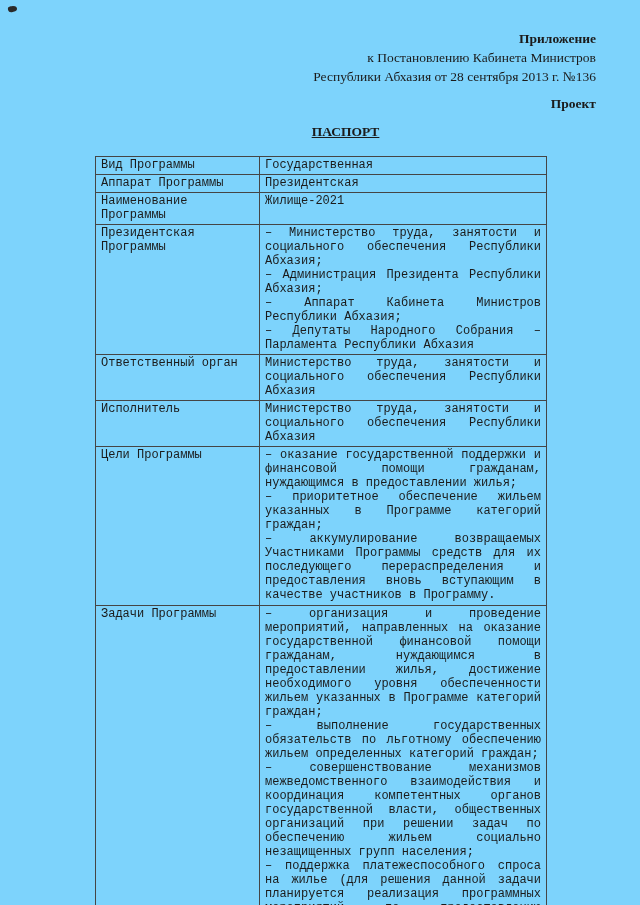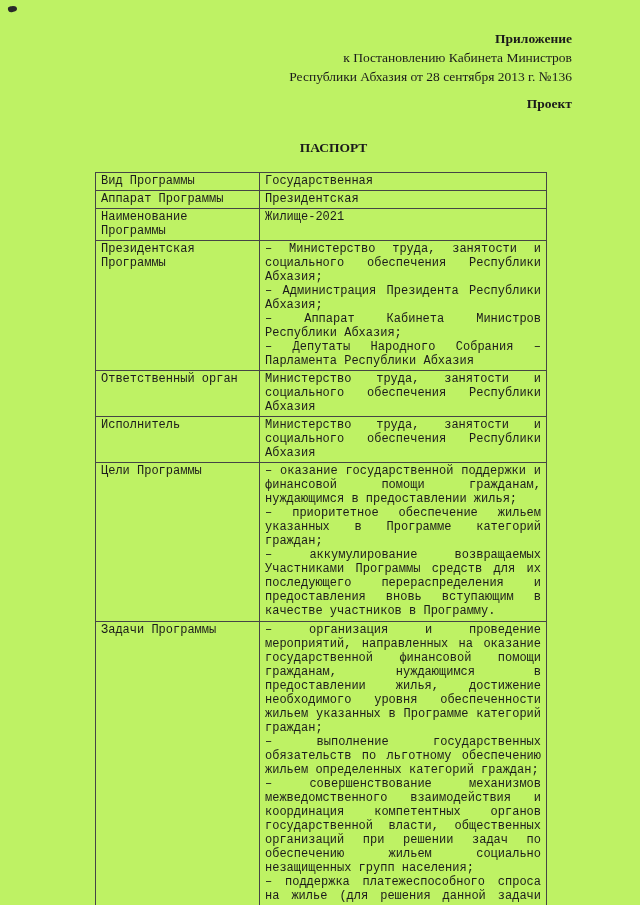--- a/index.html
+++ b/index.html
@@ -7,22 +7,22 @@
   body {
     width: 640px; height: 905px;
     background: #ffffff;
     font-family: "Liberation Serif", serif;
     color: #1b1b1b;
     overflow: hidden;
   }
   .page {
     position: relative;
     width: 640px; height: 905px;
-    padding: 30px 68px 0 95px;
-    background: #bef264;
+    padding: 30px 44px 0 95px;
+    background: #7dd3fc;
     overflow: hidden;
   }
   .speck {
     position: absolute; left: 8px; top: 6px;
     width: 9px; height: 6px;
     background: #2a2a2a;
     border-radius: 40% 60% 50% 50%;
     transform: rotate(-12deg);
   }
   .doc-header {
@@ -30,21 +30,21 @@
     font-size: 13.5px;
     line-height: 1.4;
   }
   .bold { font-weight: bold; }
   .draft-line { margin-top: 8px; }
   .doc-title {
     text-align: center;
     font-weight: bold;
     font-size: 13.5px;
   }
-  .passport-line { margin-top: 26px; }
+  .passport-line { margin-top: 10px; text-decoration: underline; }
   .program-line { margin-top: 10px; }
   table.passport {
     border-collapse: collapse;
     margin-top: 16px;
     width: 452px;
     font-size: 12px;
     line-height: 1.17;
     table-layout: fixed;
   }
   table.passport td {

